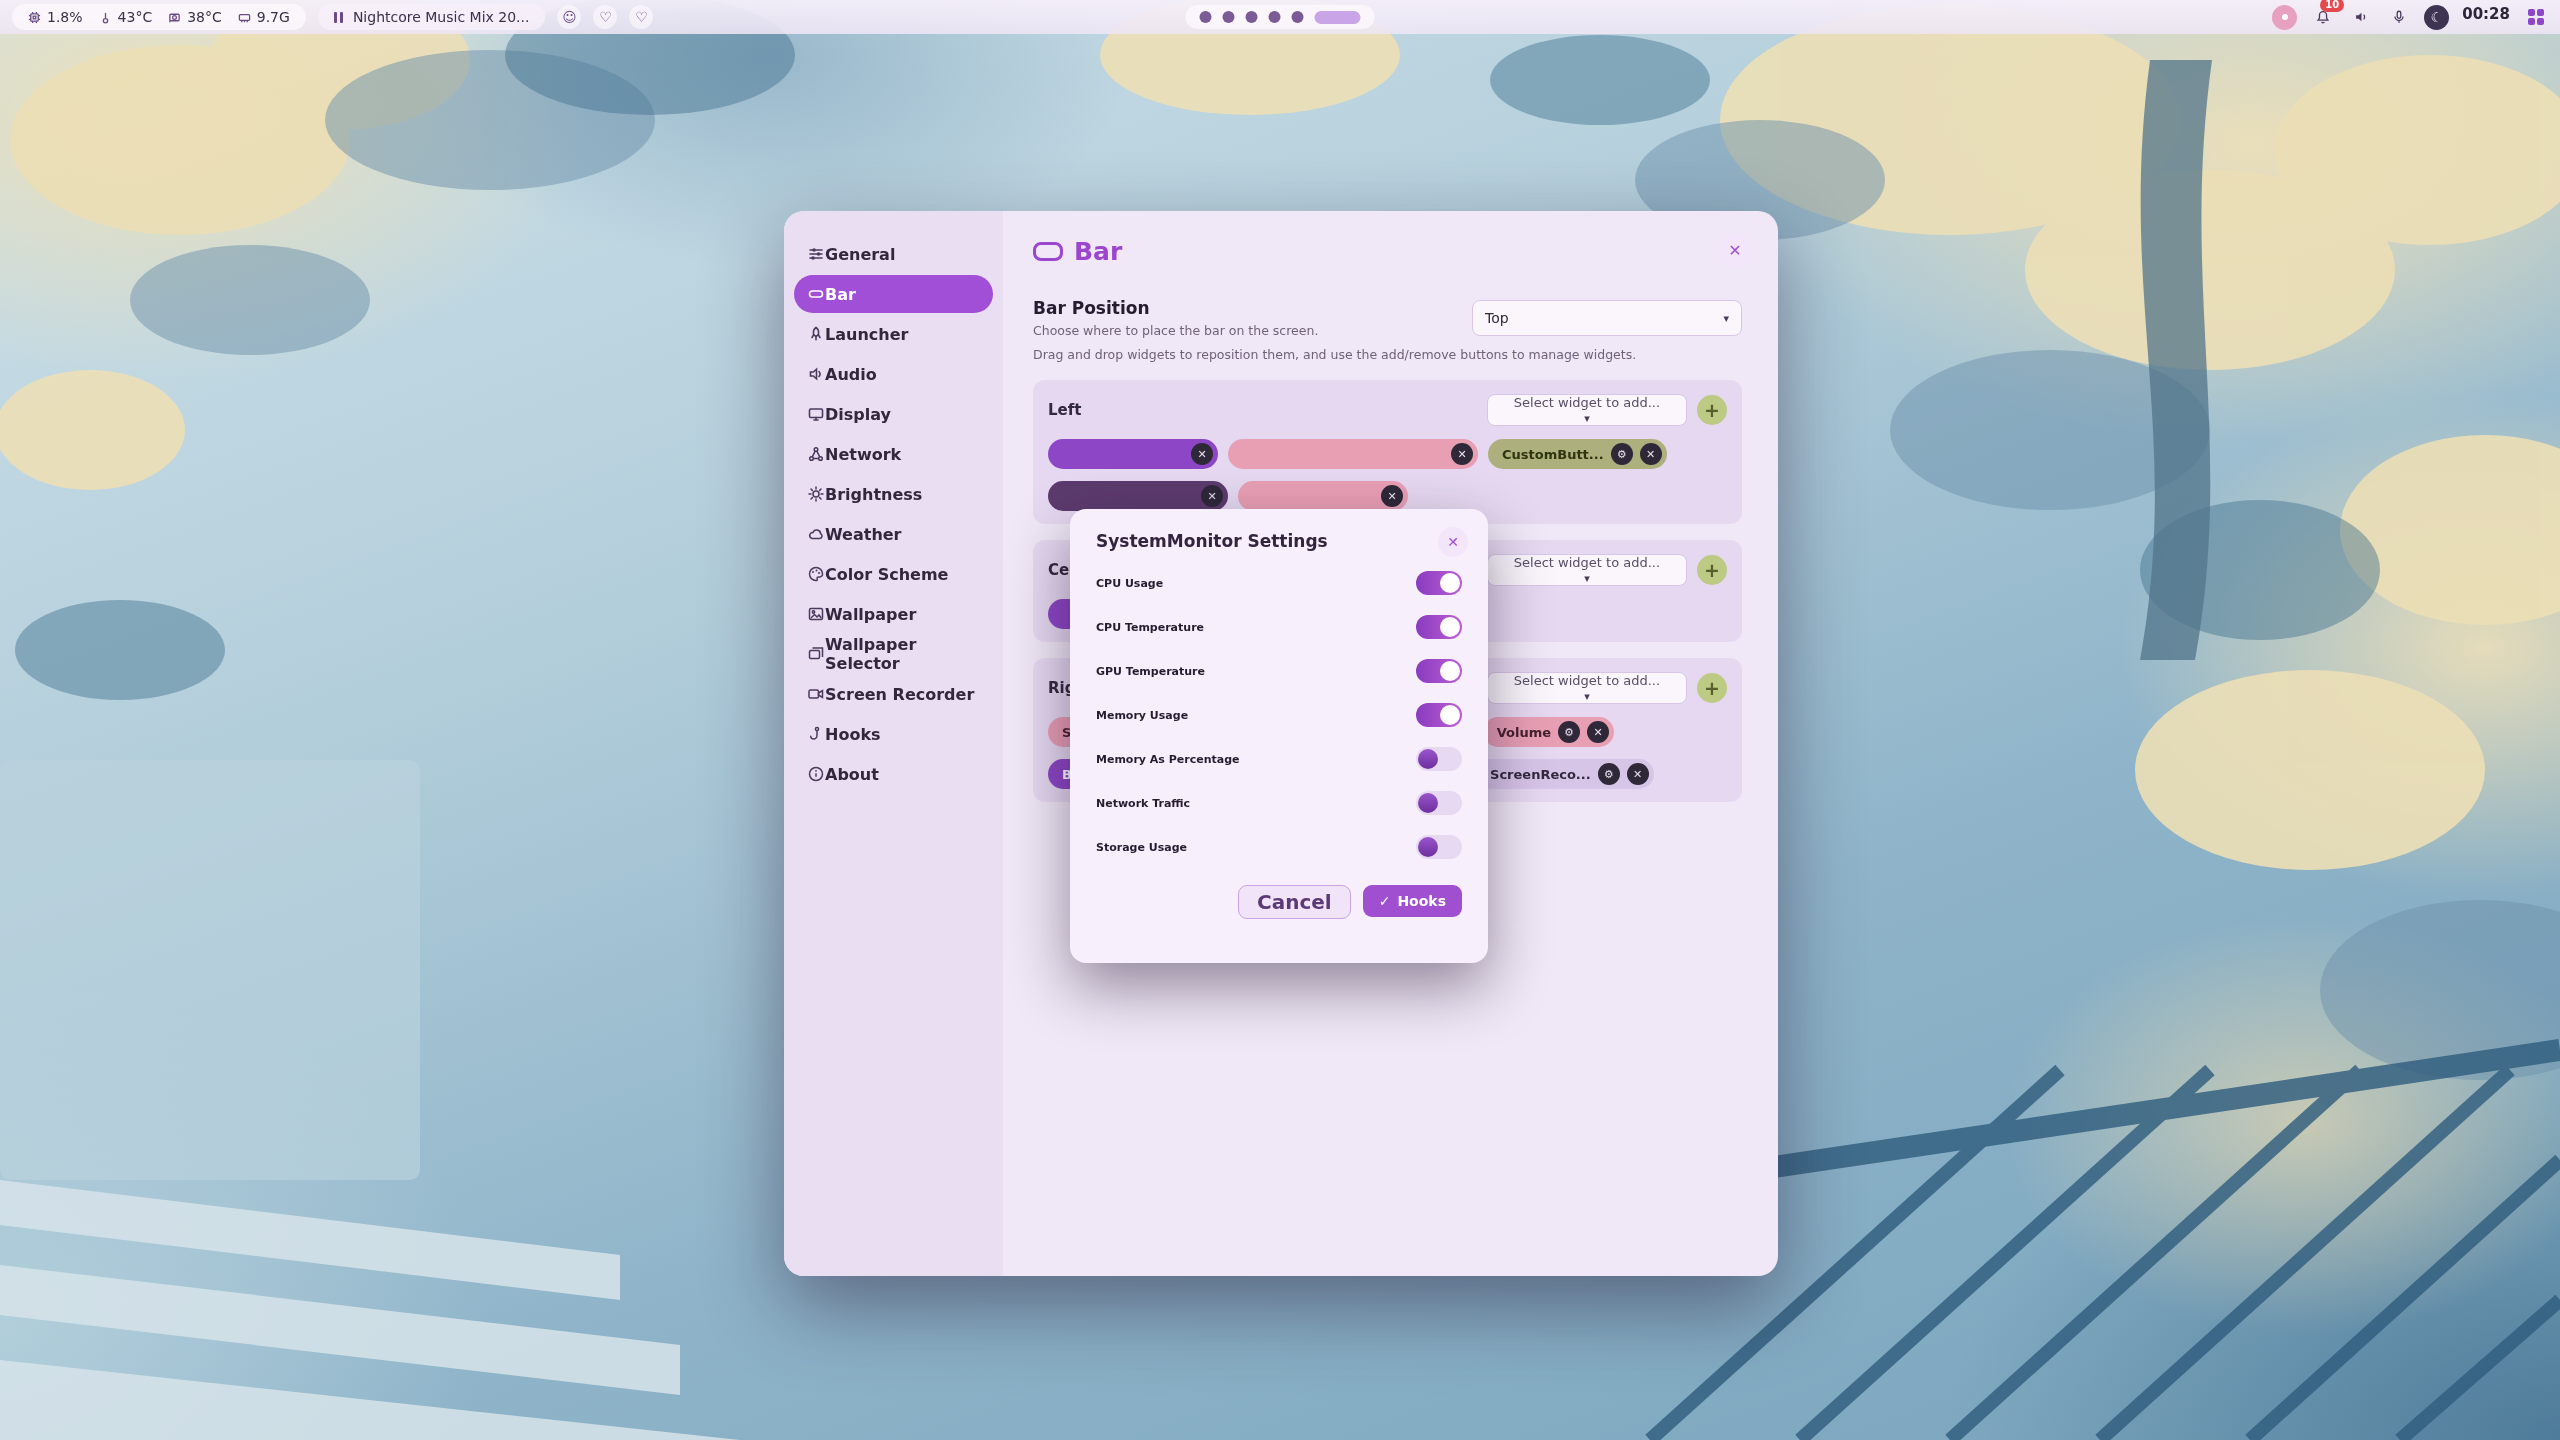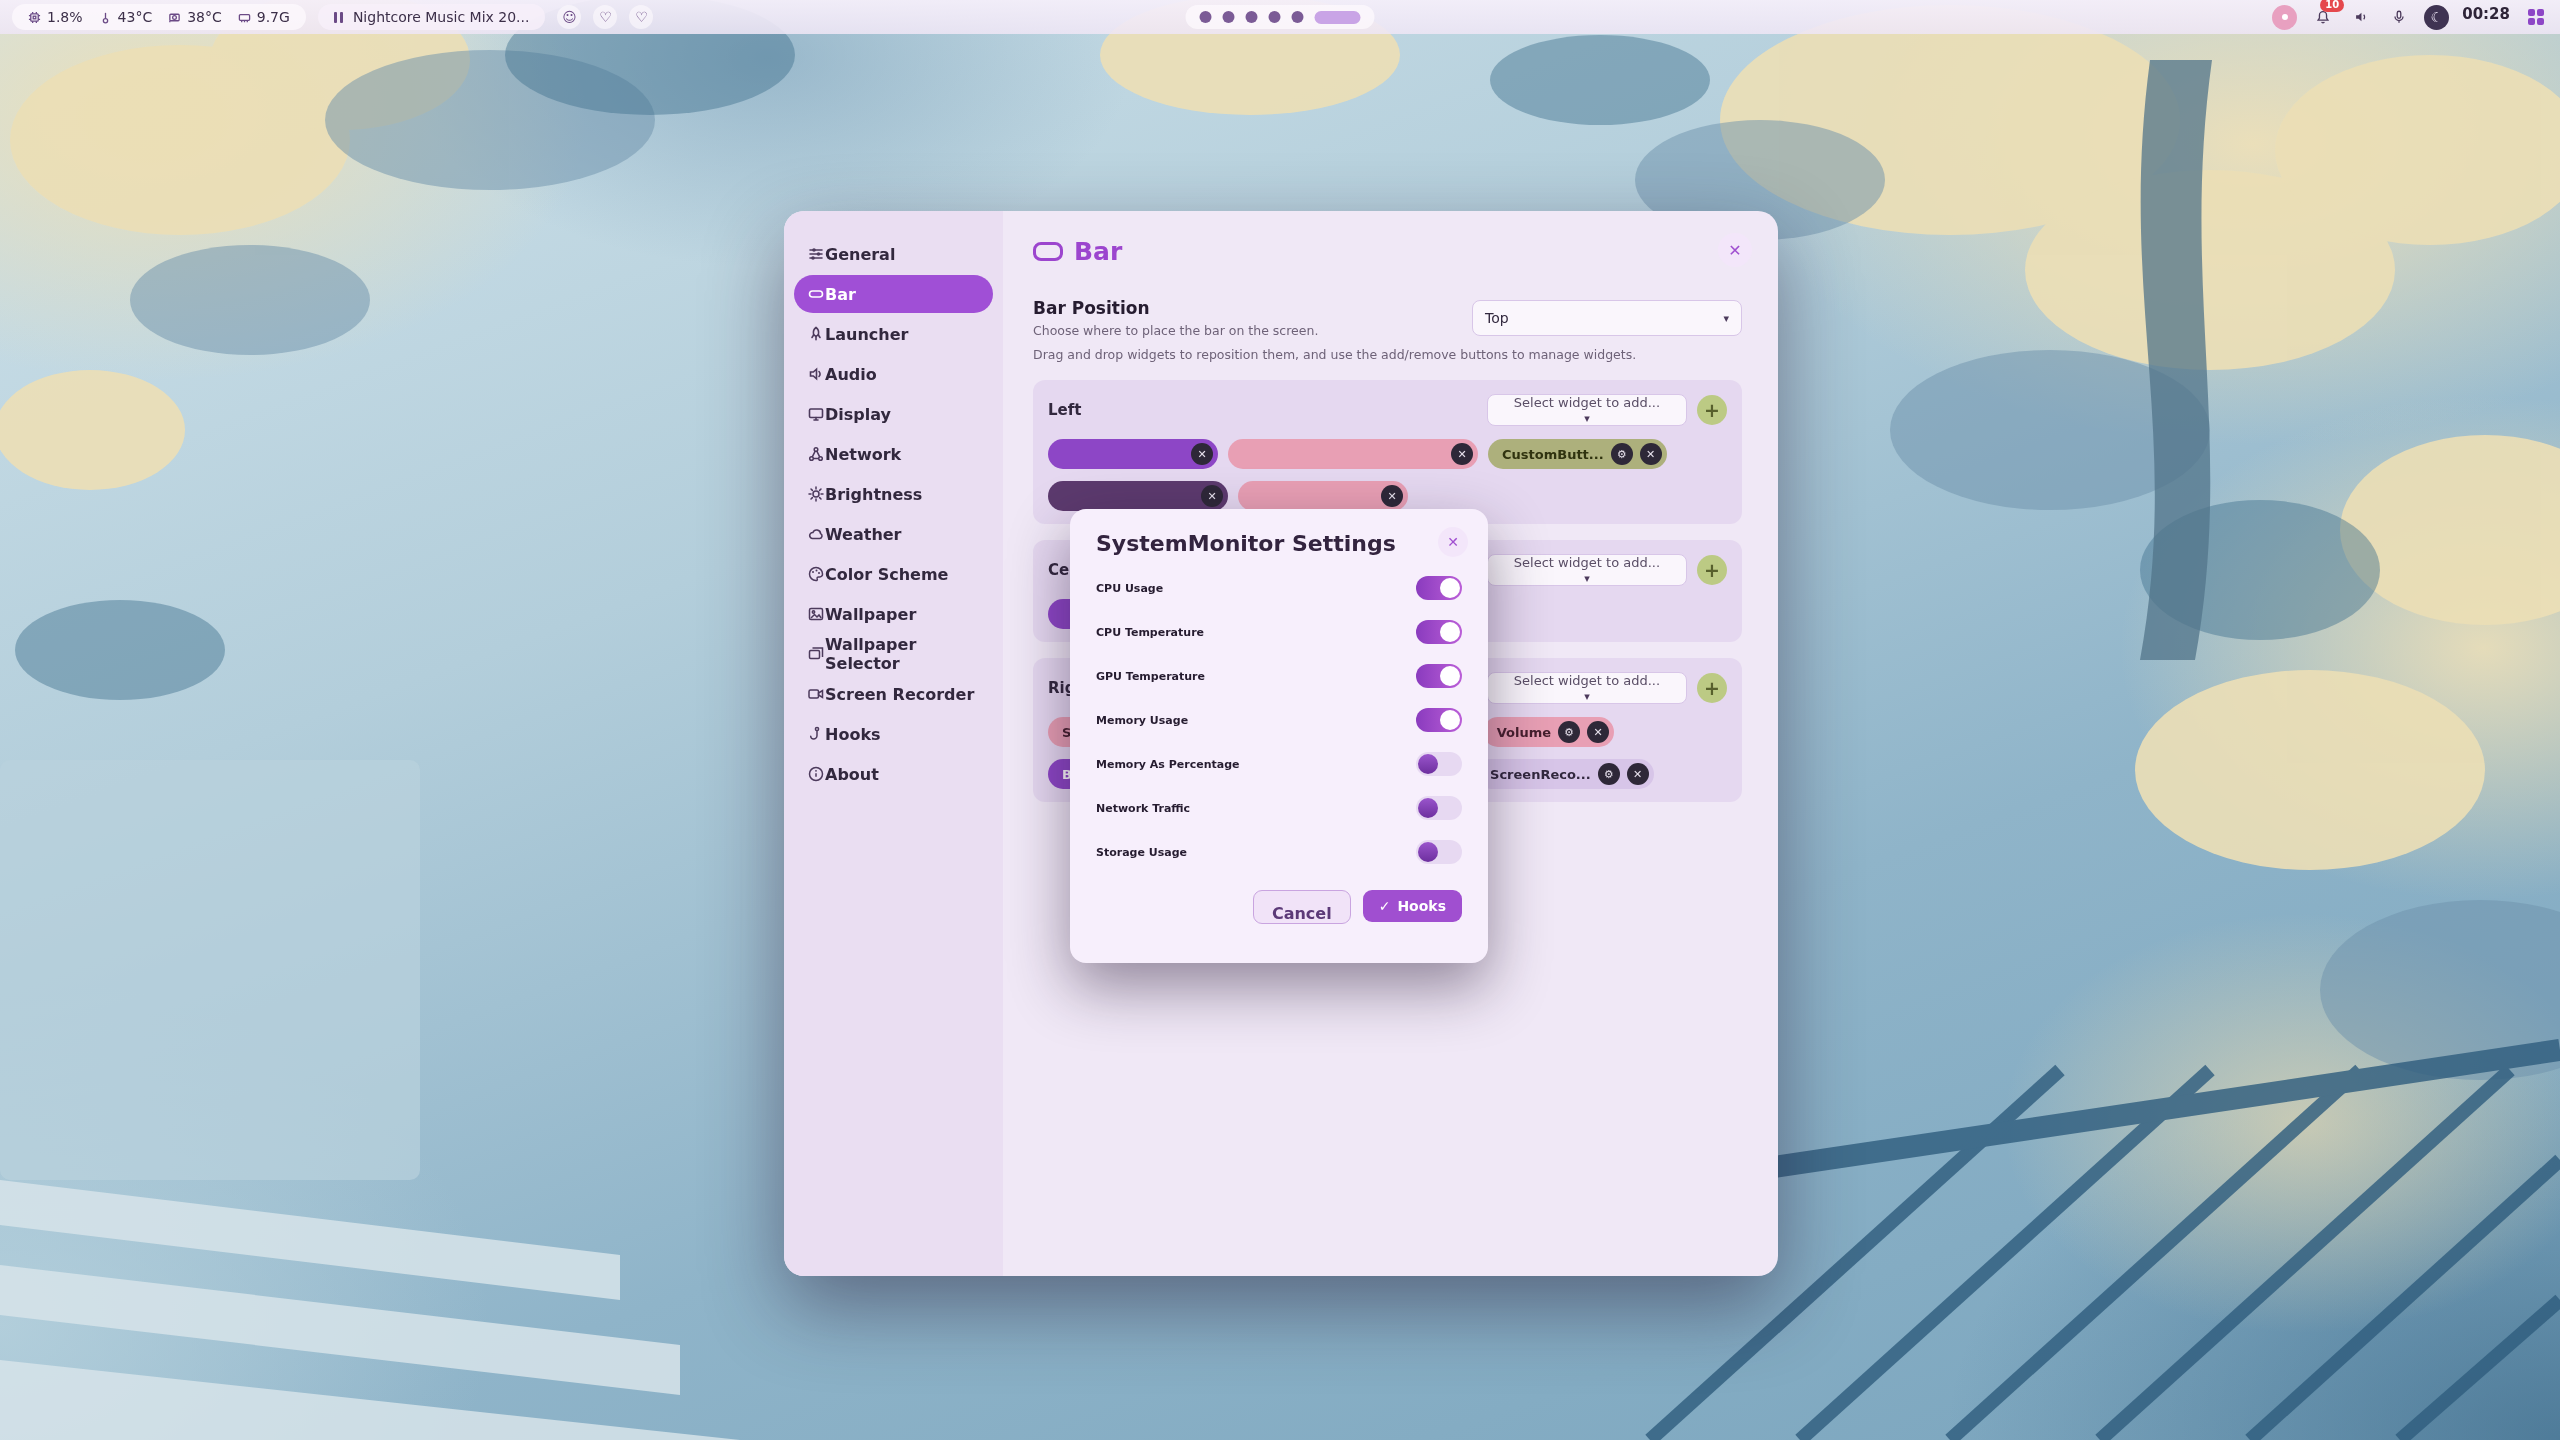--- a/index.html
+++ b/index.html
@@ -103,35 +103,35 @@
   .chip--pink{background:#f2aec6;color:#4a2336;}
   .chip--purple{background:#8d46c6;color:#fff;}
   .chip--darkpurple{background:#5c3a6e;color:#fff;}
   .chip--lavender{background:#d7c5e8;color:#32283e;}
   .chip--olive{background:#adb07c;color:#30330f;}
   .chip--stub{justify-content:flex-end;}
   
   .dialog{position:absolute;left:1070px;top:509px;width:418px;height:454px;z-index:20;
     background:#f7effc;border-radius:16px;padding:22px 26px;box-sizing:border-box;
     box-shadow:0 24px 60px rgba(30,15,45,.45);}
-  .dialog-title{font-size:22px;font-weight:bold;color:#33243f;}
+  .dialog-title{font-size:17px;font-weight:bold;color:#33243f;}
   .dialog-close{position:absolute;top:18px;right:20px;width:30px;height:30px;font-size:14px;}
   .toggle-row{display:flex;align-items:center;justify-content:space-between;margin-top:20px;}
   .toggle-row:first-of-type{margin-top:34px;}
   .toggle-label{font-size:11px;font-weight:600;color:#261c30;}
   .toggle{width:46px;height:24px;border-radius:999px;position:relative;}
   .toggle.on{background:linear-gradient(90deg,#8a3bbe,#bb5fd8);}
   .toggle.on .knob{position:absolute;right:2px;top:2px;width:20px;height:20px;border-radius:50%;background:#fff;}
   .toggle.off{background:#e7d9f2;}
   .toggle.off .knob{position:absolute;left:2px;top:2px;width:20px;height:20px;border-radius:50%;
     background:linear-gradient(180deg,#9a55cc,#6d2f9e);}
   .dialog-buttons{display:flex;justify-content:flex-end;gap:12px;margin-top:26px;}
   .btn-cancel{height:32px;padding:0 18px;border-radius:9px;background:#f1e3f8;
-    border:1.5px solid #c9a4e0;color:#5c3a78;font-size:16px;font-weight:600;
-    display:flex;align-items:flex-end;}
+    border:1.5px solid #c9a4e0;color:#5c3a78;font-size:20px;font-weight:600;
+    display:flex;align-items:center;}
   .btn-apply{height:32px;padding:0 16px;border-radius:9px;background:#a04fd0;color:#fff;
     font-size:14px;font-weight:600;display:flex;align-items:center;gap:7px;}
 </style>
 </head>
 <body>
 
 <div class="wallpaper">
   <svg viewBox="0 0 2560 1440">
     <g fill="#ecdfb6" opacity="0.9">
       <ellipse cx="180" cy="140" rx="170" ry="95"></ellipse>

